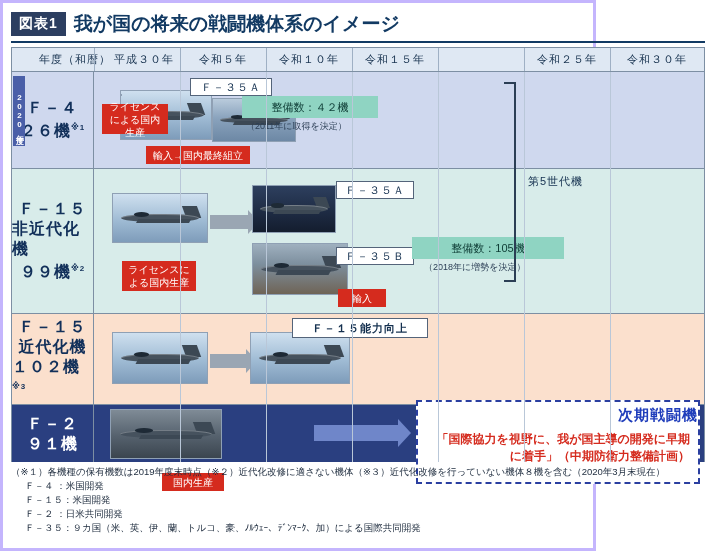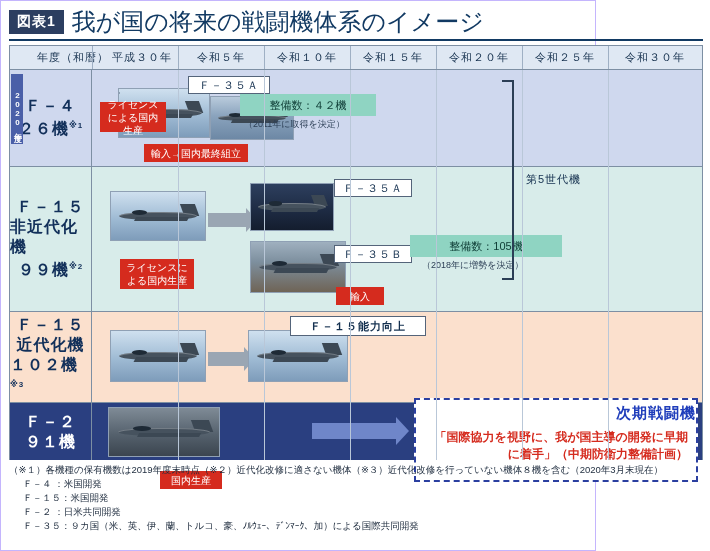--- a/index.html
+++ b/index.html
@@ -5,35 +5,35 @@
   html,body{margin:0;padding:0;}
   body{
     width:710px;height:551px;
     background:#ffffff;
     font-family:"Liberation Sans","DejaVu Sans",sans-serif;
     overflow:hidden;
     position:relative;
   }
   .page{
     position:absolute;left:0;top:0;width:596px;height:551px;
-    border:1px solid #c4b5fd;
+    border:3px solid #c4b5fd;
     box-sizing:border-box;
     background:#fff;
   }
   
   .title-bar{
     position:absolute;left:8px;top:6px;width:694px;height:30px;
     display:flex;align-items:center;gap:8px;
   }
   .title-badge{
     background:#2c3e60;color:#fff;font-weight:bold;font-size:14px;
     padding:3px 8px;letter-spacing:1px;
   }
   .title-text{
-    color:#123a63;font-weight:normal;font-size:24px;letter-spacing:0px;
+    color:#123a63;font-weight:bold;font-size:19px;letter-spacing:0px;
   }
   .title-rule{
     position:absolute;left:8px;top:38px;width:694px;height:2px;background:#123a63;
   }
 
   
   .chart{
     position:absolute;left:8px;top:44px;width:694px;height:415px;
     border:1px solid #7d8fa3;
     box-sizing:border-box;
@@ -196,21 +196,20 @@
       <div class="left-col-label">年度（和暦）</div>
       <div class="hdr-sep" style="left:82px;"></div>
       <div class="hdr-cell" style="left:89px;width:86px;">平成３０年</div>
       <div class="hdr-sep" style="left:168px;"></div>
       <div class="hdr-cell" style="left:168px;width:86px;">令和５年</div>
       <div class="hdr-sep" style="left:254px;"></div>
       <div class="hdr-cell" style="left:254px;width:86px;">令和１０年</div>
       <div class="hdr-sep" style="left:340px;"></div>
       <div class="hdr-cell" style="left:340px;width:86px;">令和１５年</div>
       <div class="hdr-sep" style="left:426px;"></div>
-      <div class="hdr-cell" style="left:426px;width:86px;">令和２０年</div>
       <div class="hdr-sep" style="left:512px;"></div>
       <div class="hdr-cell" style="left:512px;width:86px;">令和２５年</div>
       <div class="hdr-sep" style="left:598px;"></div>
       <div class="hdr-cell" style="left:598px;width:94px;">令和３０年</div>
     </div>
 
     <div class="row r1" style="top:24px;height:96px;">
       <div class="row-label">
         <div class="side-tag">2020年度</div>
         <div class="rl-line">Ｆ－４</div>

